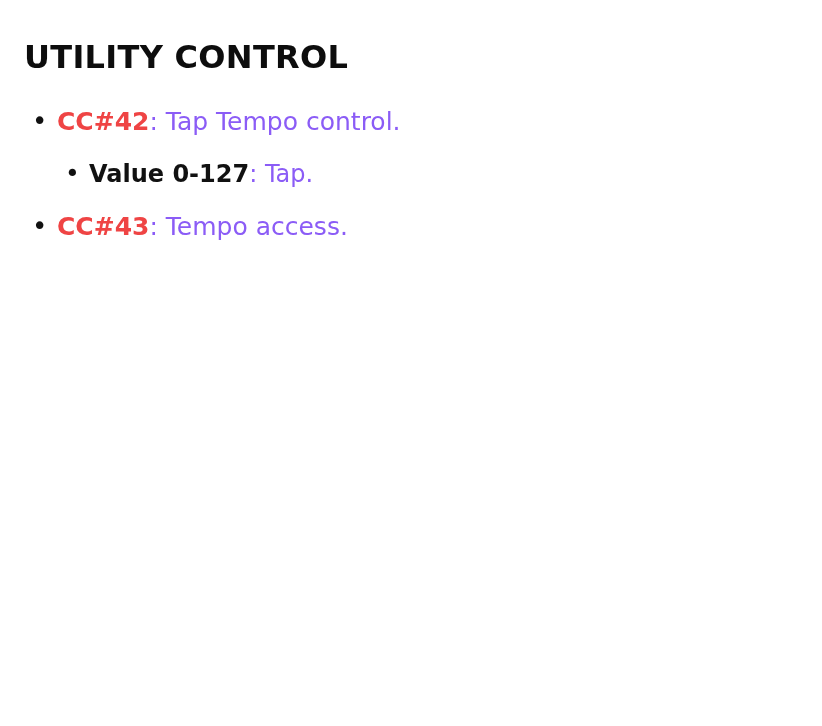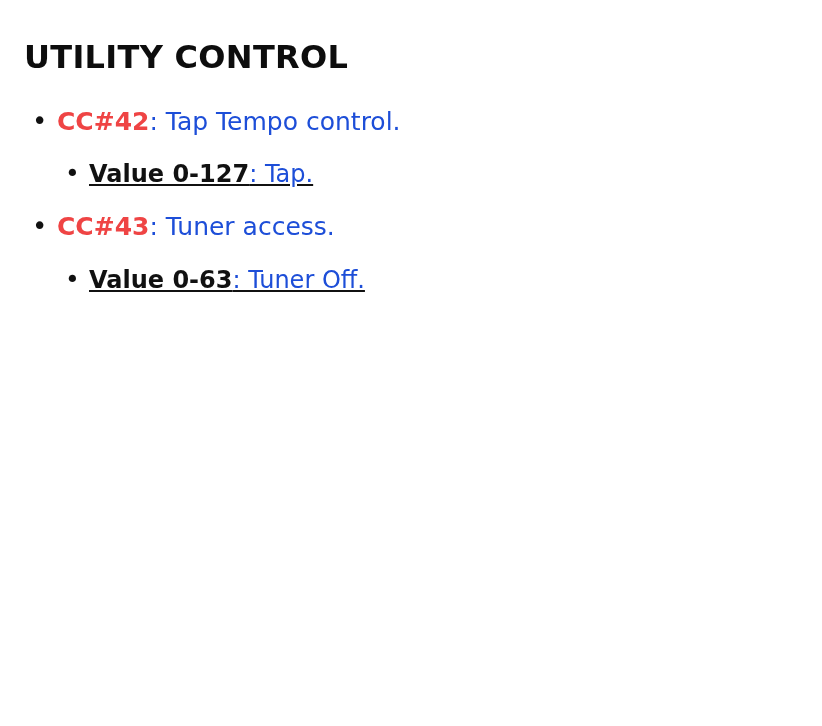--- a/index.html
+++ b/index.html
@@ -55,41 +55,40 @@
   .sub-item {
     position: relative;
     padding-left: 32px;
     font-size: 24px;
     line-height: 1.25;
     margin-bottom: 22px;
     color: #111111;
   }
   .sub-item:last-child {
     margin-bottom: 0;
-    text-decoration: underline;
   }
   .sub-item::before {
     content: "\2022";
     position: absolute;
     left: 8px;
     top: -1px;
     font-size: 25px;
     line-height: 1.25;
     color: #111111;
   }
   .cc-label {
     color: #ef4444;
     font-weight: bold;
   }
   .value-label {
     color: #111111;
     font-weight: bold;
   }
   .rest-text {
-    color: #1d4ed8;
+    color: #8b5cf6;
     text-align: center;
   }
 </style>
 </head>
 <body>
 
 <div class="page">
 
   <h1 class="doc-title">UTILITY CONTROL</h1>
 
@@ -99,23 +98,20 @@
       <span class="cc-label">CC#42</span><span class="rest-text">: Tap Tempo control.</span>
 
       <ul class="sub-list">
         <li class="sub-item">
           <span class="value-label">Value 0-127</span><span class="rest-text">: Tap.</span>
         </li>
       </ul>
     </li>
 
     <li class="bullet-item">
-      <span class="cc-label">CC#43</span><span class="rest-text">: Tuner access.</span>
+      <span class="cc-label">CC#43</span><span class="rest-text">: Tempo access.</span>
 
       <ul class="sub-list">
-        <li class="sub-item">
-          <span class="value-label">Value 0-63</span><span class="rest-text">: Tuner Off.</span>
-        </li>
       </ul>
     </li>
 
   </ul>
 </div>
 
 </body></html>

